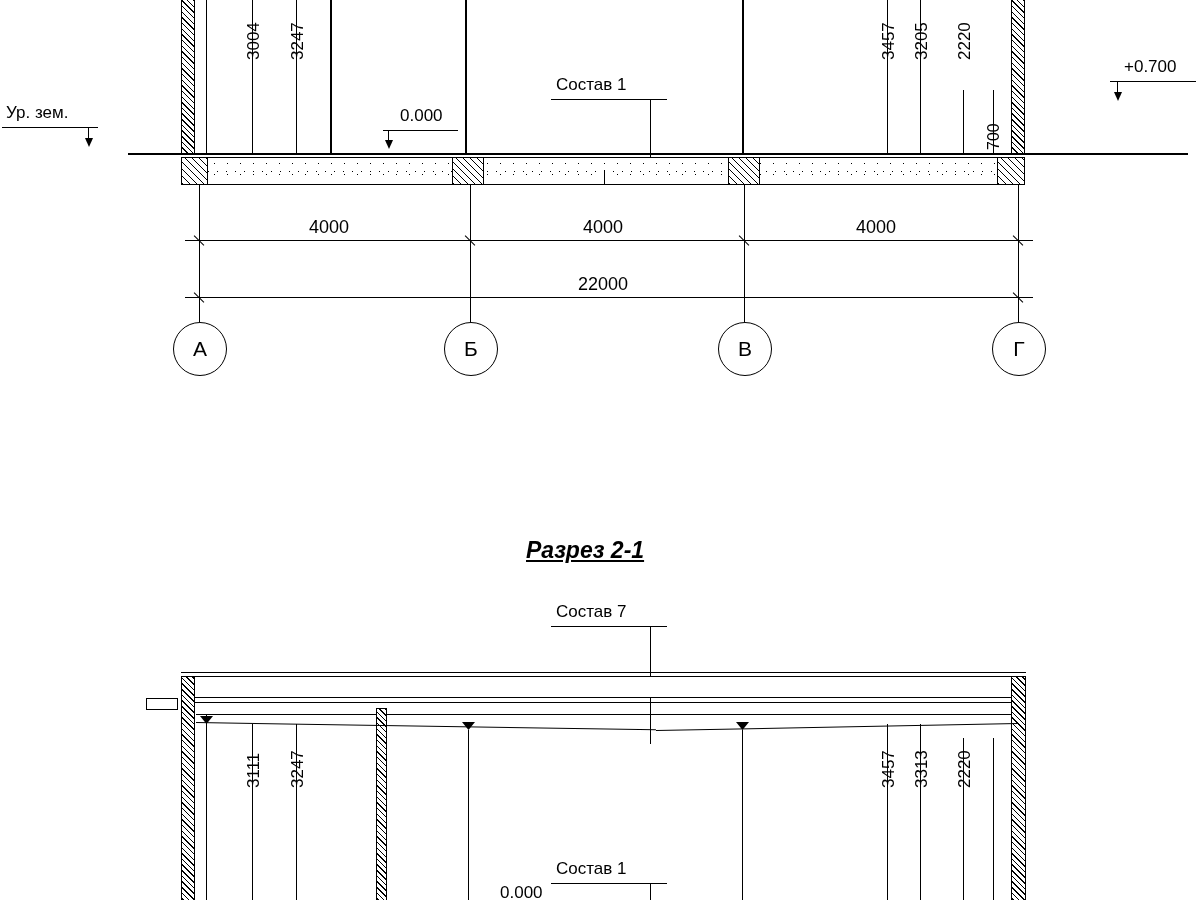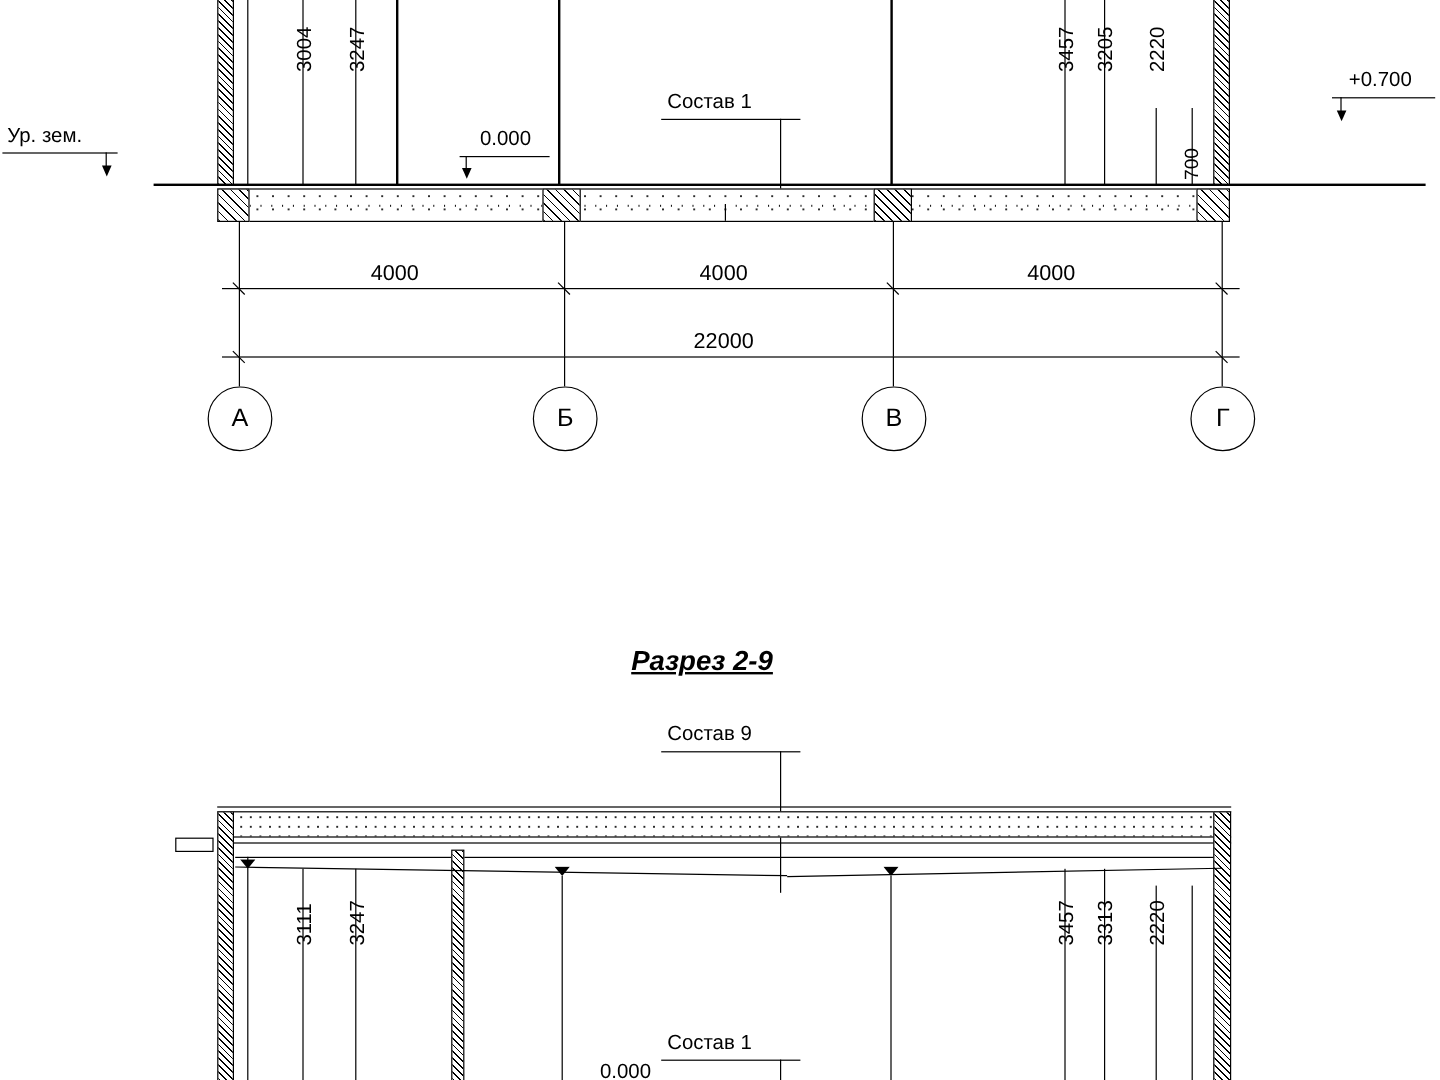--- a/index.html
+++ b/index.html
@@ -114,23 +114,23 @@
   <div class="circle" style="left:444px;top:322px;">
     <span>Б</span>
   </div>
   <div class="circle" style="left:718px;top:322px;">
     <span>В</span>
   </div>
   <div class="circle" style="left:992px;top:322px;">
     <span>Г</span>
   </div>
 
-  <div class="title" style="left:526px;top:537px;">Разрез 2-9</div>
+  <div class="title" style="left:526px;top:537px;">Разрез 2-1</div>
 
-  <div class="lbl" style="left:556px;top:603px;">Состав 9</div>
+  <div class="lbl" style="left:556px;top:603px;">Состав 7</div>
   <div class="ln h1" style="left:551px;top:626px;width:116px;"></div>
   <div class="ln v1" style="left:650px;top:626px;height:118px;"></div>
 
   <div class="dotsband" style="left:181px;top:676px;width:845px;height:22px;"></div>
   <div class="ln h1" style="left:181px;top:672px;width:845px;"></div>
   <div class="ln h1" style="left:190px;top:702px;width:836px;"></div>
   <div class="ln h1" style="left:196px;top:714px;width:822px;"></div>
 
   <div class="ln" style="left:146px;top:698px;width:32px;height:12px;background:#fff;border:1px solid #000;box-sizing:border-box;"></div>
 

